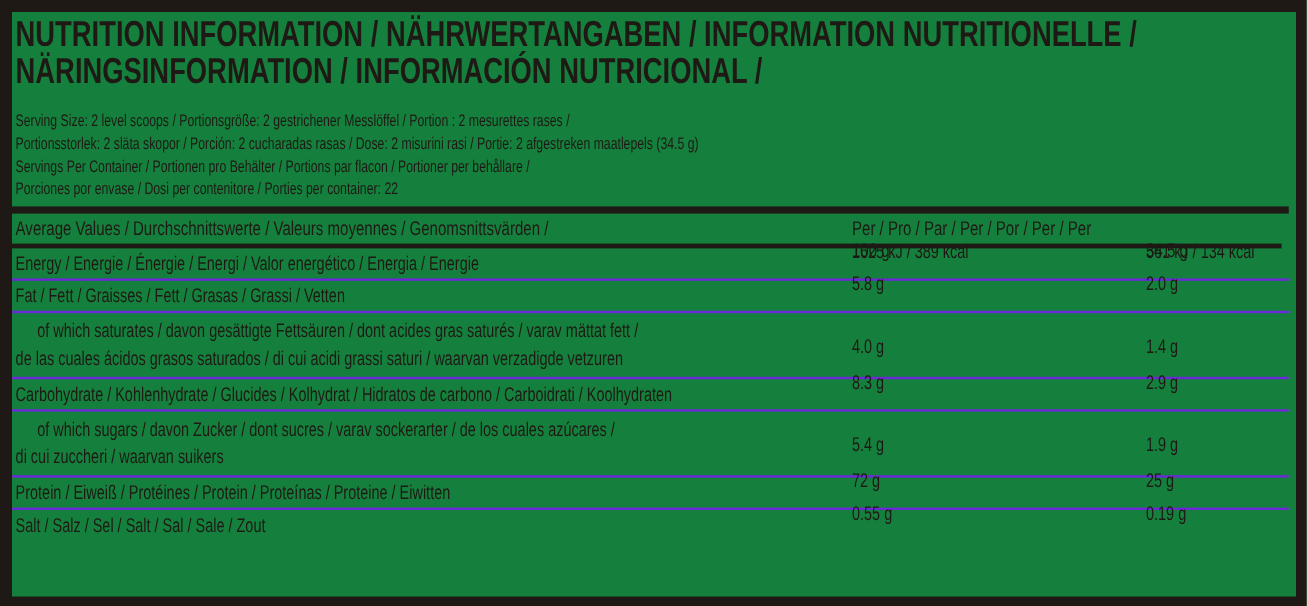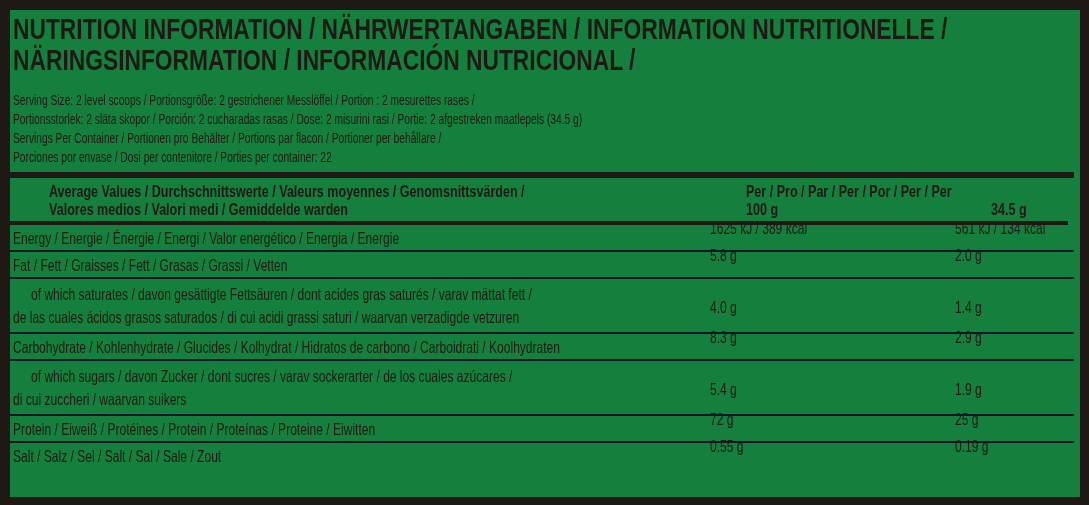--- a/index.html
+++ b/index.html
@@ -21,27 +21,27 @@
   .title .t-line { display:block; height:31px; }
 
   .serving { font-size:14px; line-height:19px; margin:16px 0 0 3px; }
   .serving .s-line { display:block; height:19px; }
 
   .sep-thick { height:6px; background:#1e1914; margin:5px 6px 0 0; }
   .sep-med   { height:4px; background:#1e1914; margin:0 6px 0 0; }
 
   .table { margin-right:6px; font-size:16.5px; }
 
-  .hrow { position:relative; padding:4px 0 3px 3px; font-weight:bold; line-height:18px;margin-left:36px; }
+  .hrow { position:relative; padding:4px 0 3px 3px; font-weight:normal; line-height:18px; }
   .hrow .h-line { display:block; height:18px; }
   .hper { position:absolute; left:700px; top:4px; width:360px; }
   .hper .h-line2 { position:relative; display:block; height:18px; }
   .h345 { position:absolute; left:245px; top:0; }
 
-  .row { position:relative; padding:4px 0 3px 3px; line-height:18px; border-top:2px solid #0f172a; }
+  .row { position:relative; padding:4px 0 3px 3px; line-height:18px; border-top:2px solid #6d28d9; }
   .row.first { border-top:none; }
   .row.two { line-height:23px; padding-top:4px; }
   .row.two .l1 { display:block; padding-left:18px; }
   .row.two .l2 { display:block; }
   .val { position:absolute; bottom:13px; }
   .v100 { left:700px; }
   .vsrv { left:945px; }
 </style>
 </head>
 <body>
@@ -59,21 +59,20 @@
     <span class="s-line"><span class="cond">Servings Per Container / Portionen pro Behälter / Portions par flacon / Portioner per behållare /</span></span>
     <span class="s-line"><span class="cond">Porciones por envase / Dosi per contenitore / Porties per container: 22</span></span>
   </div>
 
   <div class="sep-thick"></div>
 
   <div class="table">
 
     <div class="hrow">
       <span class="h-line"><span class="condb">Average Values / Durchschnittswerte / Valeurs moyennes / Genomsnittsvärden /</span></span>
-      <span class="h-line"><span class="condb">Valores medios / Valori medi / Gemiddelde warden</span></span>
       <div class="hper">
         <span class="h-line"><span class="condb">Per / Pro / Par / Per / Por / Per / Per</span></span>
         <span class="h-line2">
           <span class="condb">100 g</span>
           <span class="h345"><span class="condb">34.5 g</span></span>
         </span>
       </div>
     </div>
 
     <div class="sep-med"></div>

